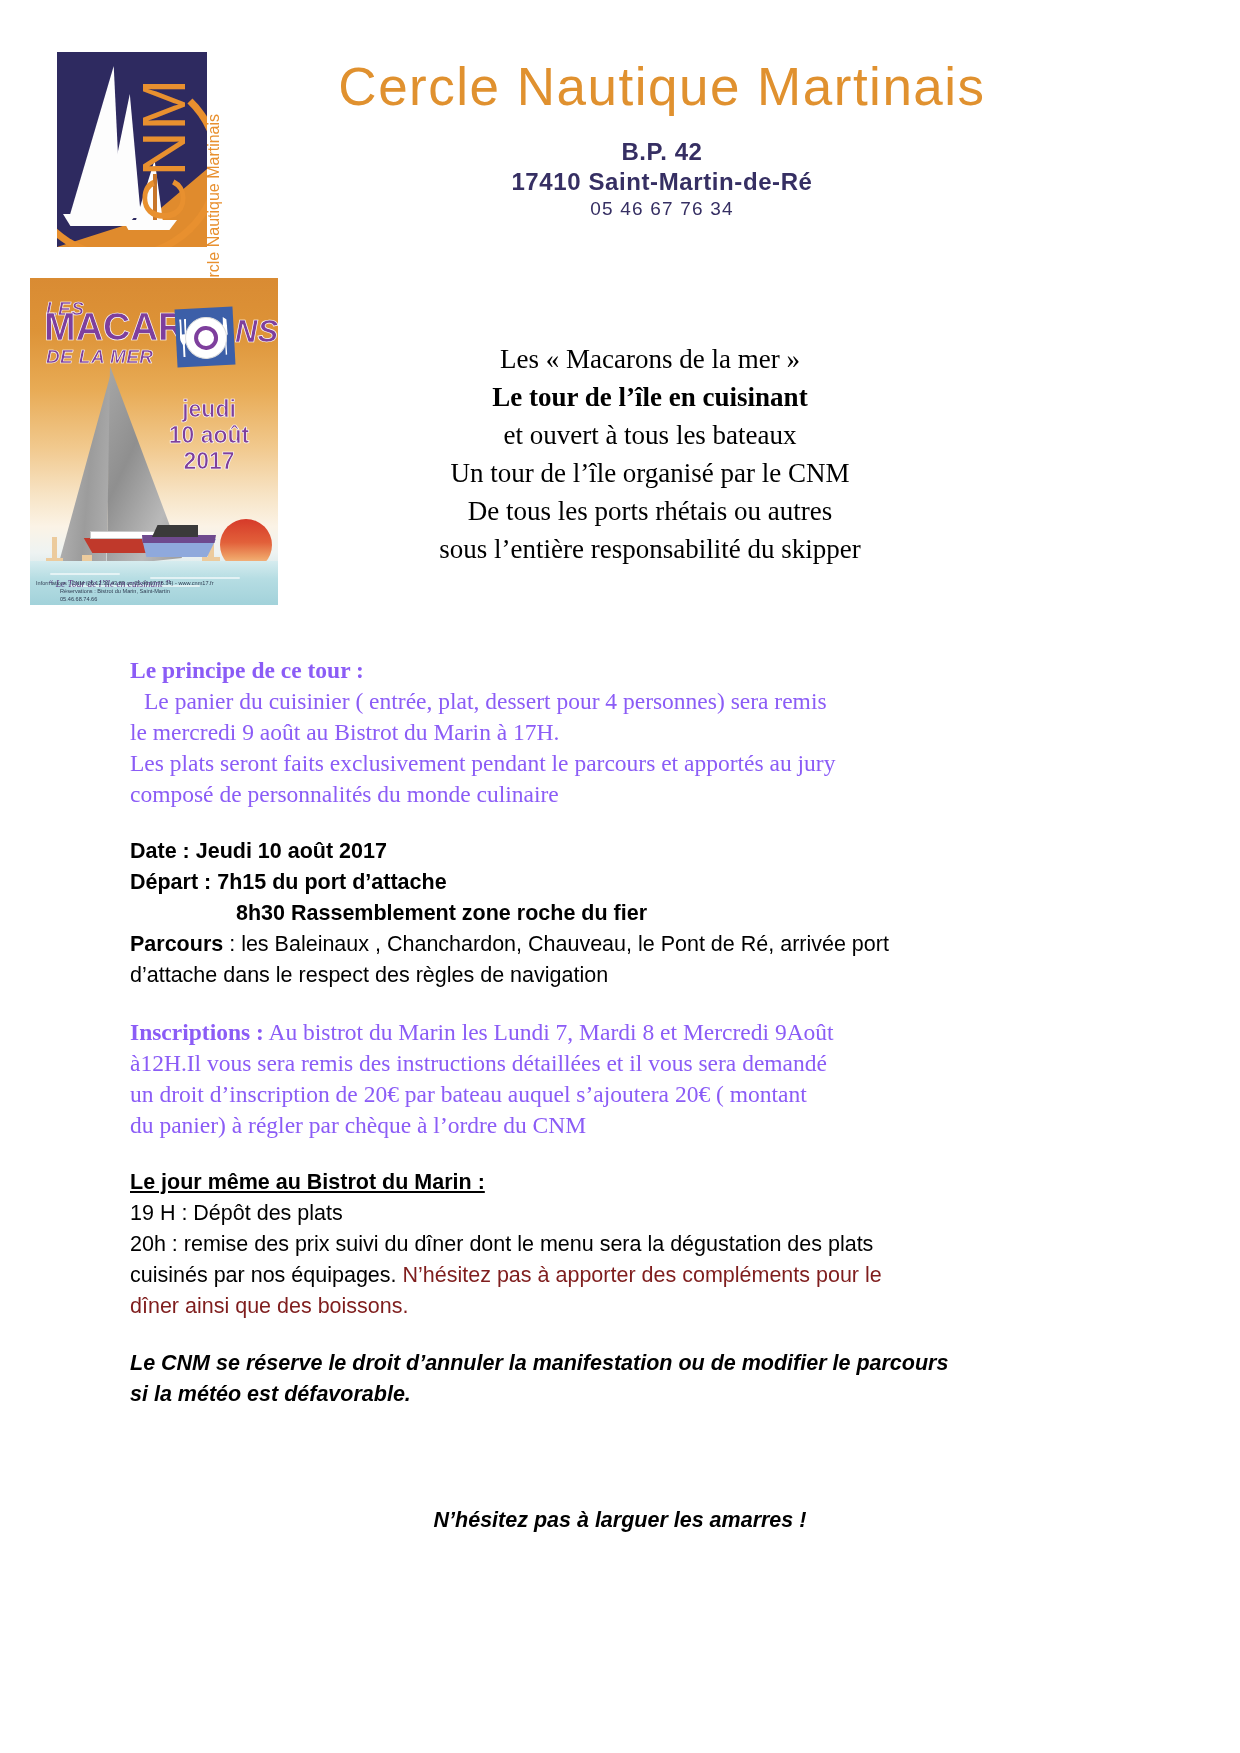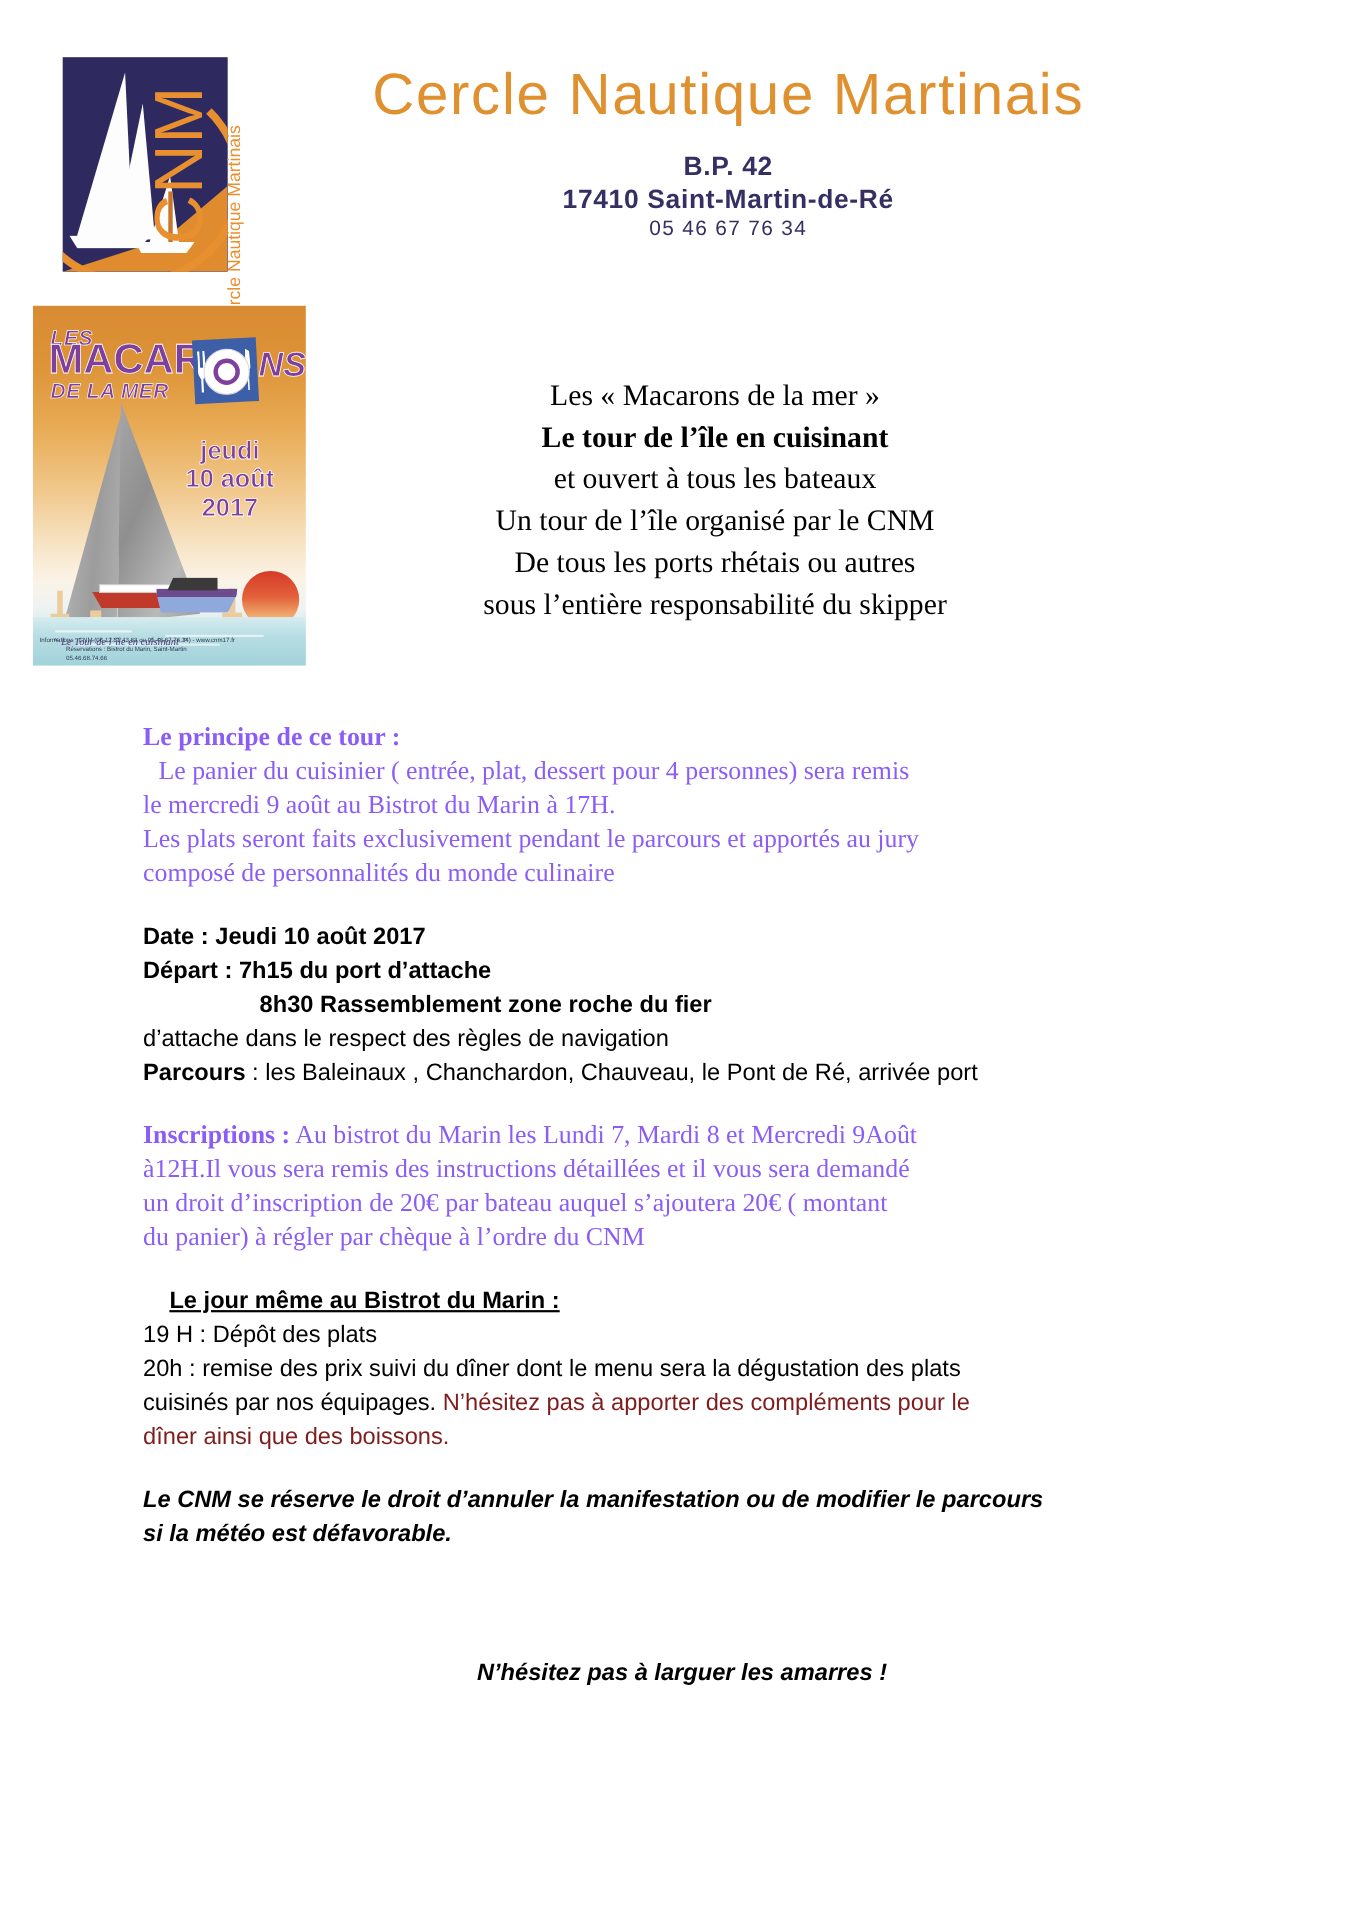--- a/index.html
+++ b/index.html
@@ -366,21 +366,21 @@
     color: #8b5cf6;
   }
   .sans {
     font-family: "Liberation Sans", sans-serif;
     font-size: 21.5px;
     line-height: 31px;
     color: #000000;
   }
   .bold { font-weight: bold; }
   .ital { font-style: italic; }
-  .underline { text-decoration: underline; margin-left: 24px; }
+  .underline { text-decoration: underline; }
   .red { color: #7f1d1d; }
   .gap { height: 26px; }
   .indent { padding-left: 14px; }
   .indent-big { padding-left: 106px; }
 
   
   .footer {
     position: absolute;
     left: 0; top: 1508px;
     width: 1240px;
@@ -497,24 +497,24 @@
 
   <div class="gap"></div>
 
   <div class="sans">
     <span class="bold">Date : </span><span class="bold">Jeudi 10 août 2017</span>
   </div>
   <div class="sans">
     <span class="bold">Départ : </span><span class="bold">7h15  du port d’attache</span>
   </div>
   <div class="sans bold indent-big">8h30  Rassemblement zone roche du fier</div>
-  <div class="sans">d’attache dans le respect des règles de navigation</div>
   <div class="sans">
     <span class="bold">Parcours</span><span> : les Baleinaux , Chanchardon, Chauveau, le Pont de Ré, arrivée port</span>
   </div>
+  <div class="sans">d’attache dans le respect des règles de navigation</div>
 
   <div class="gap"></div>
 
   <div class="serif">
     <span class="bold">Inscriptions :</span><span> Au bistrot du Marin les Lundi  7, Mardi 8 et Mercredi 9Août</span>
   </div>
   <div class="serif">à12H.Il vous sera remis des instructions détaillées et il vous sera demandé</div>
   <div class="serif">un droit d’inscription de 20€ par bateau auquel s’ajoutera 20€ ( montant</div>
   <div class="serif">du panier) à régler par chèque à l’ordre du CNM</div>
 

